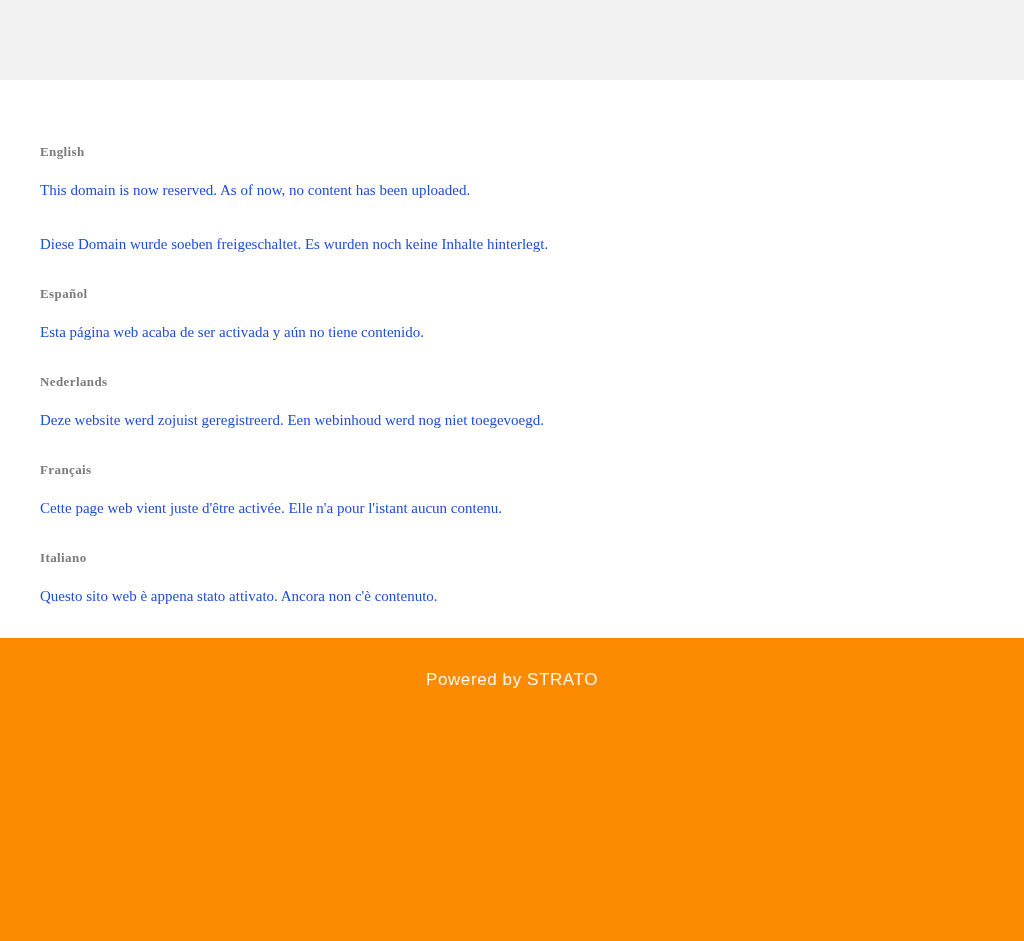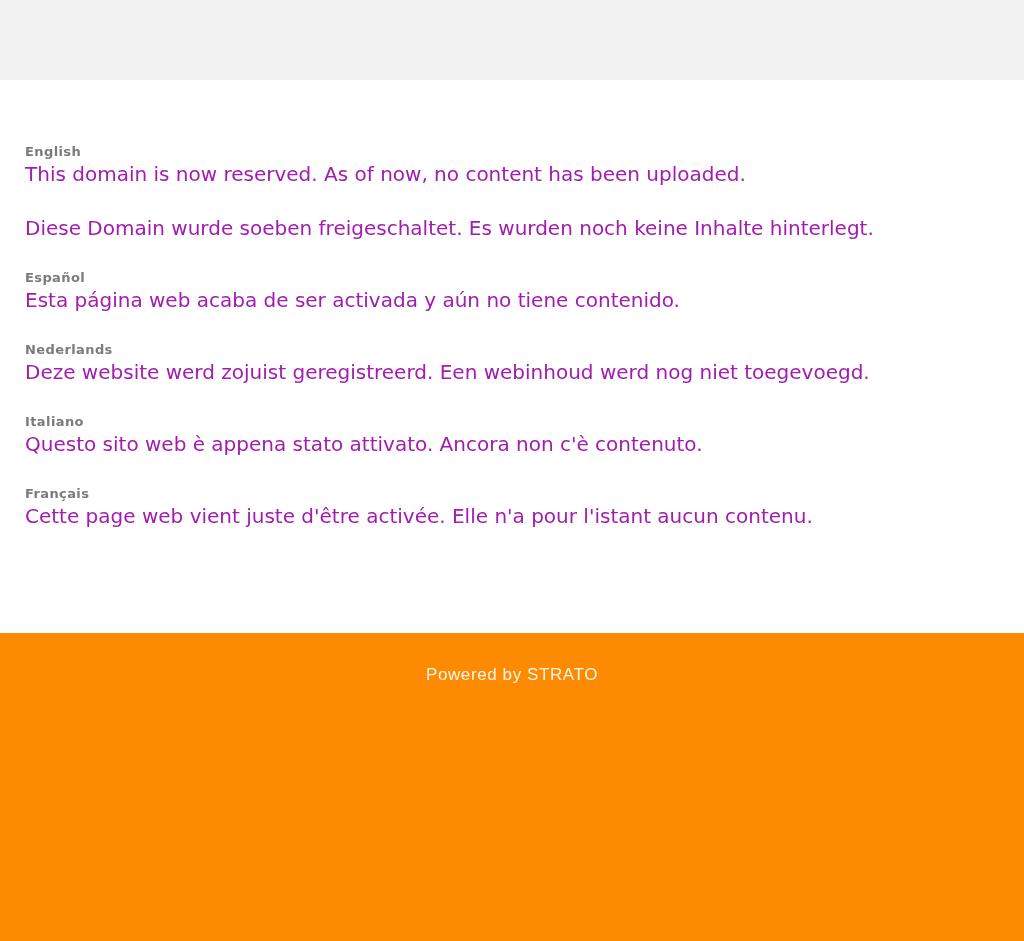--- a/index.html
+++ b/index.html
@@ -13,37 +13,38 @@
       flex-direction: column;
       overflow: hidden;
     }
     .header-band {
       height: 80px;
       flex: 0 0 80px;
       background: #f2f2f2;
     }
     .content {
       flex: 1 1 auto;
-      padding: 64px 25px 0 25px;
+      padding: 64px 25px 0 40px;
+      font-family: Liberation Serif, serif;
     }
     .language-section {
       margin-bottom: 30px;
     }
     .language-label {
       font-size: 13px;
       line-height: 16px;
       font-weight: bold;
       letter-spacing: 0.4px;
       color: #7b7b7b;
     }
     .language-message {
-      margin-top: 2px;
-      font-size: 20px;
+      margin-top: 18px;
+      font-size: 15px;
       line-height: 24px;
-      color: #a21caf;
+      color: #1d4ed8;
     }
     .footer {
       flex: 0 0 308px;
       height: 308px;
       background: #fd8b01;
       text-align: center;
     }
     .powered {
       padding-top: 32px;
       font-family: "Liberation Sans", "DejaVu Sans", sans-serif;
@@ -72,25 +73,25 @@
       <div class="language-label">Español</div>
       <div class="language-message">Esta página web acaba de ser activada y aún no tiene contenido.</div>
     </section>
 
     <section class="language-section">
       <div class="language-label">Nederlands</div>
       <div class="language-message">Deze website werd zojuist geregistreerd. Een webinhoud werd nog niet toegevoegd.</div>
     </section>
 
     <section class="language-section">
-      <div class="language-label">Italiano</div>
-      <div class="language-message">Questo sito web è appena stato attivato. Ancora non c'è contenuto.</div>
+      <div class="language-label">Français</div>
+      <div class="language-message">Cette page web vient juste d'être activée. Elle n'a pour l'istant aucun contenu.</div>
     </section>
 
     <section class="language-section">
-      <div class="language-label">Français</div>
-      <div class="language-message">Cette page web vient juste d'être activée. Elle n'a pour l'istant aucun contenu.</div>
+      <div class="language-label">Italiano</div>
+      <div class="language-message">Questo sito web è appena stato attivato. Ancora non c'è contenuto.</div>
     </section>
   </main>
 
 <footer class="footer">
   <div class="powered">Powered by STRATO</div>
 </footer>
 
 </body></html>

